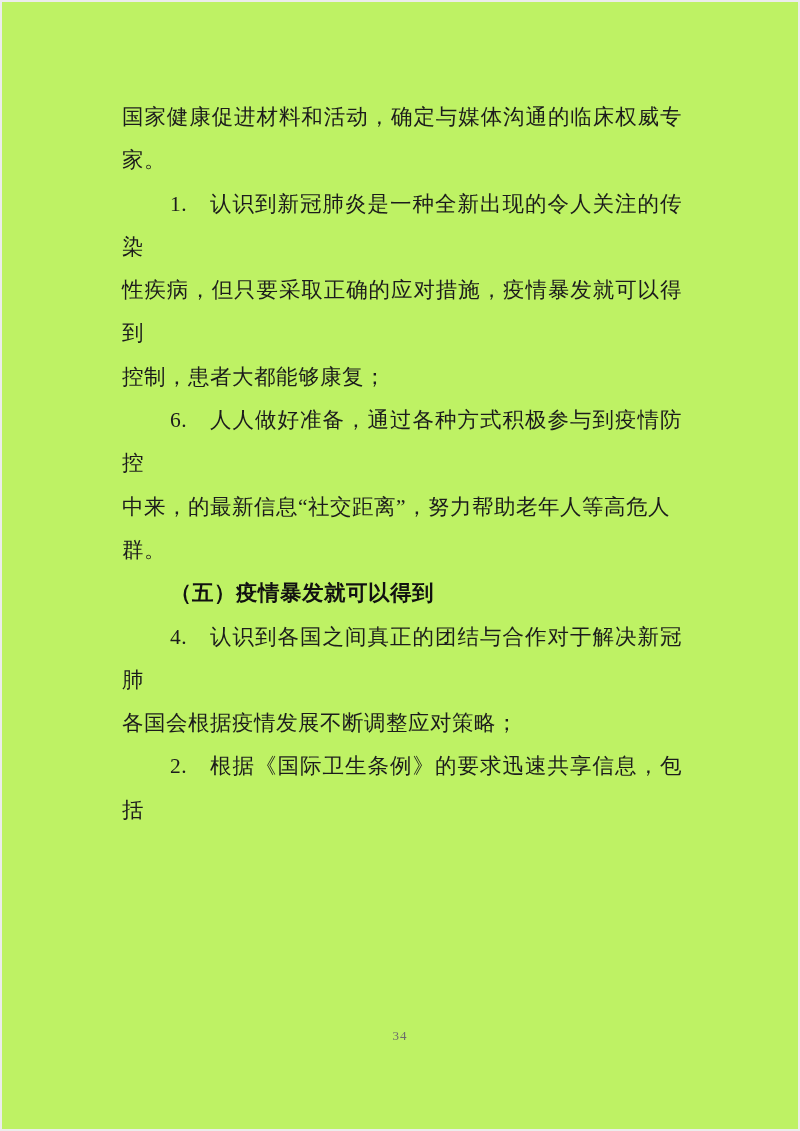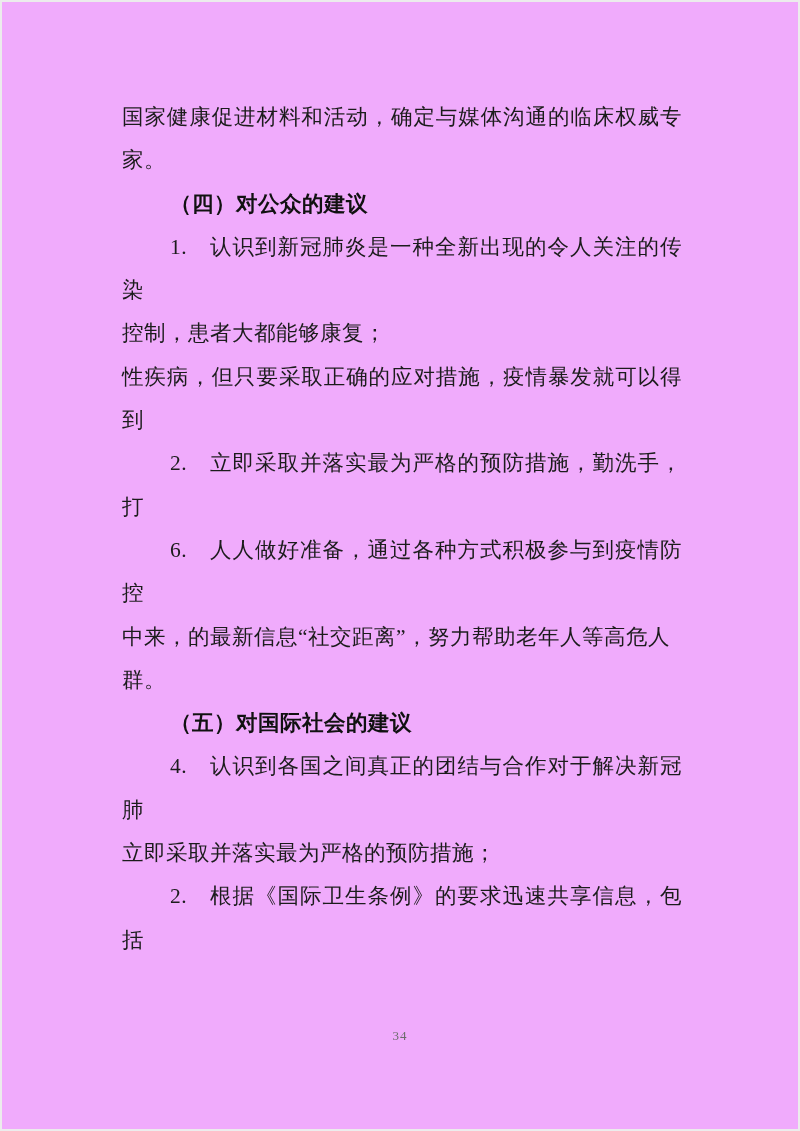--- a/index.html
+++ b/index.html
@@ -4,21 +4,21 @@
 <style>
   html, body {
     margin: 0;
     padding: 0;
     background: #ffffff;
   }
   .page {
     position: relative;
     width: 800px;
     height: 1131px;
-    background: #f0abfc;
+    background: #bef264;
     box-sizing: border-box;
     border: 2px solid #ececec;
     overflow: hidden;
     font-family: "Liberation Serif", "DejaVu Serif", serif;
   }
   .content {
     position: absolute;
     left: 120px;
     top: 94px;
     width: 560px;
@@ -57,27 +57,25 @@
     letter-spacing: 1px;
   }
 </style>
 </head>
 <body>
 
 <div class="page">
   <div class="content">
     <div class="line full">国家健康促进材料和活动，确定与媒体沟通的临床权威专</div>
     <div class="line">家。</div>
-    <div class="line heading">（四）对公众的建议</div>
     <div class="line first full">1.　认识到新冠肺炎是一种全新出现的令人关注的传染</div>
+    <div class="line full">性疾病，但只要采取正确的应对措施，疫情暴发就可以得到</div>
     <div class="line">控制，患者大都能够康复；</div>
-    <div class="line full">性疾病，但只要采取正确的应对措施，疫情暴发就可以得到</div>
-    <div class="line first full">2.　立即采取并落实最为严格的预防措施，勤洗手，打</div>
     <div class="line first full">6.　人人做好准备，通过各种方式积极参与到疫情防控</div>
     <div class="line">中来，的最新信息“社交距离”，努力帮助老年人等高危人群。</div>
-    <div class="line heading">（五）对国际社会的建议</div>
+    <div class="line heading">（五）疫情暴发就可以得到</div>
     <div class="line first full">4.　认识到各国之间真正的团结与合作对于解决新冠肺</div>
-    <div class="line">立即采取并落实最为严格的预防措施；</div>
+    <div class="line">各国会根据疫情发展不断调整应对策略；</div>
     <div class="line first full">2.　根据《国际卫生条例》的要求迅速共享信息，包括</div>
 
   </div>
   <div class="page-number">34</div>
 </div>
 
 </body></html>

